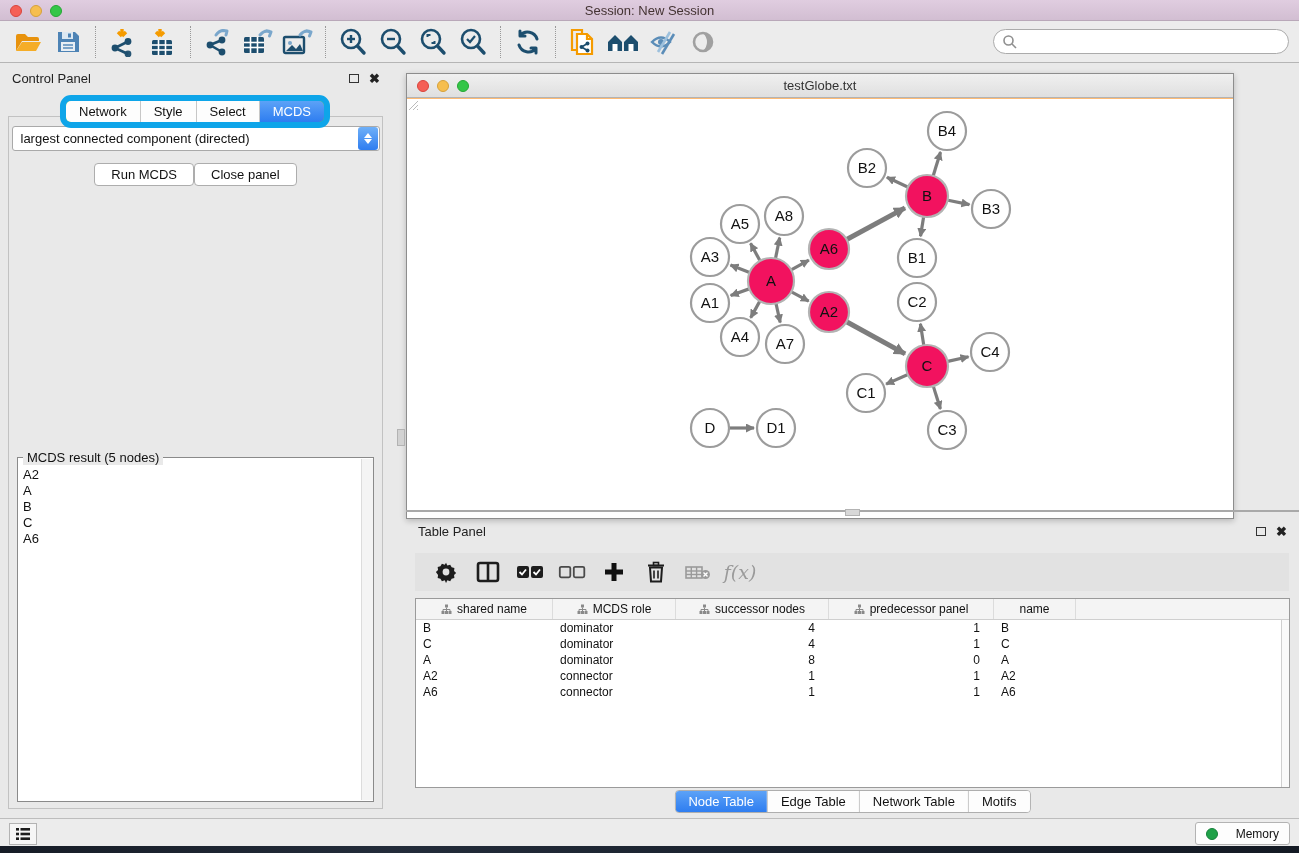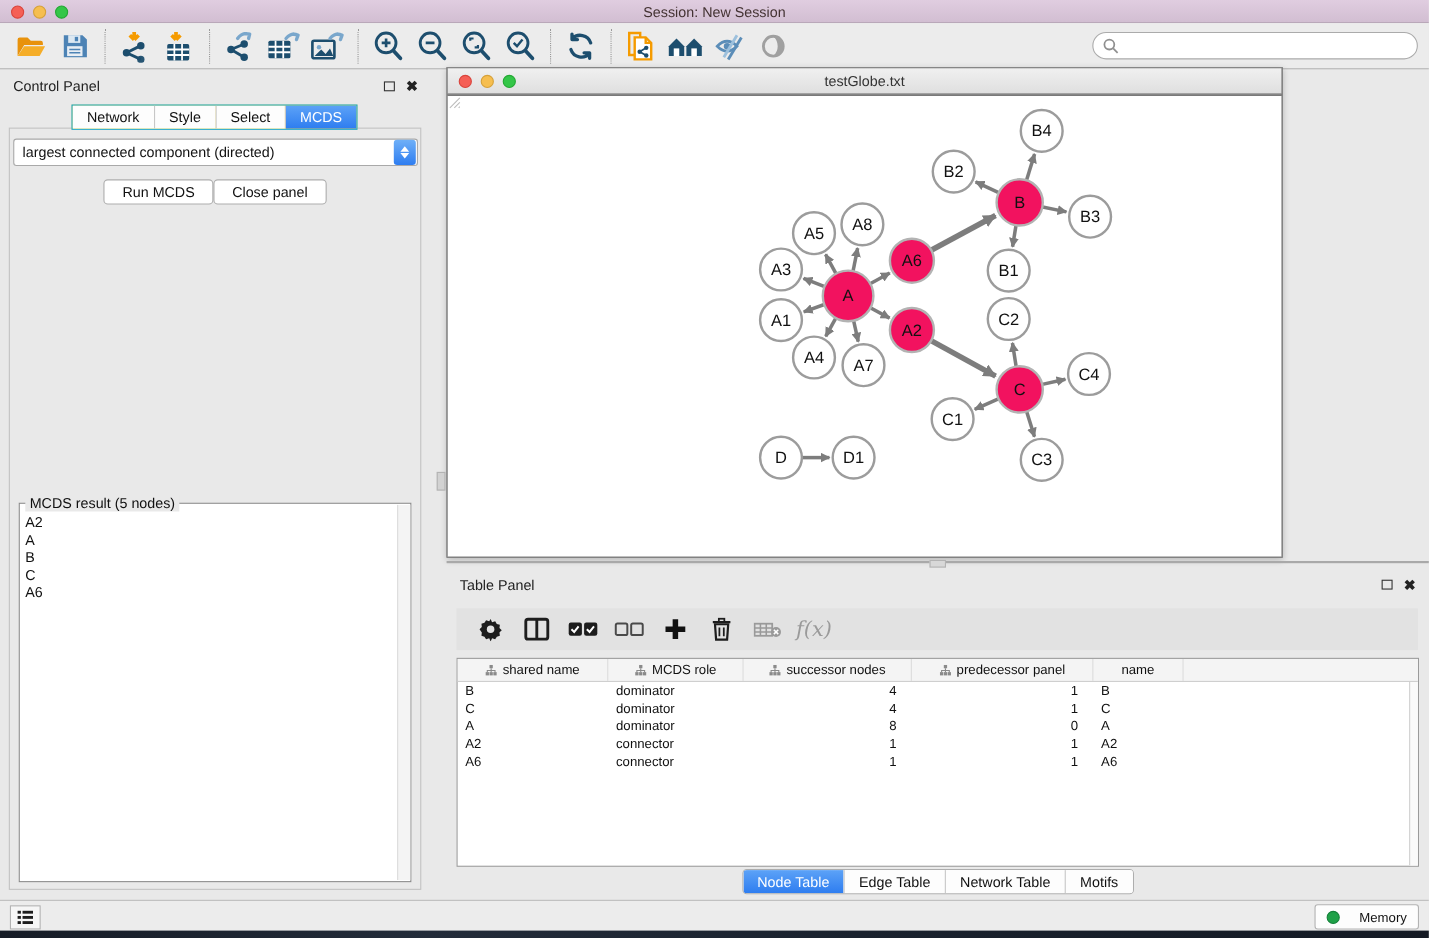--- a/index.html
+++ b/index.html
@@ -28,21 +28,21 @@
     display:flex; align-items:center; padding-left:8px; }
   
   .panel-title { font-size:13px; color:#222; }
   .win-btns { display:flex; gap:10px; align-items:center; }
   .float-btn { width:10px; height:9px; border:1.5px solid #333; background:transparent; }
   .close-btn { font-size:13px; font-weight:700; color:#222; line-height:10px; }
   
   .control-panel { position:absolute; left:0; top:63px; width:390px; height:755px; }
   .cp-header { position:absolute; left:12px; top:8px; right:10px; display:flex; justify-content:space-between; align-items:center; }
   .seg-tabs { position:absolute; left:50%; transform:translateX(-50%); top:32px;
-    display:inline-flex; border:1px solid #0ea5e9; border-radius:0; overflow:hidden; background:#fde047; z-index:3; }
+    display:inline-flex; border:6px solid #0ea5e9; border-radius:11px; overflow:hidden; background:#84cc16; z-index:3; }
   .seg { padding:3px 13px; font-size:13px; color:#111; border-left:1px solid #c7c7c7; background:#fdfdfd; }
   .seg:first-child { border-left:none; }
   .seg.active { background:linear-gradient(#5ca2f7,#2e7df0); color:#fff; }
   .cp-content { position:absolute; left:8px; top:53px; right:7px; bottom:9px;
     border:1px solid #c2c2c2; background:#e9e9e9; }
   .opt-label { text-align:center; margin-top:26px; font-size:13px; color:#111; }
   .select-row { margin:9px auto 0 auto; width:368px; height:25px; background:#fff;
     border:1px solid #a9a9a9; border-radius:3px; display:flex; align-items:center; position:relative; }
   .select-row .val { flex:1; padding-left:8px; font-size:13px; color:#111; white-space:nowrap; }
   .stepper { width:20px; height:23px; margin-right:1px; border-radius:3px;
@@ -56,22 +56,22 @@
     padding:3px 16px; font-size:13px; color:#111; }
   .result-box { position:absolute; left:8px; right:8px; top:340px; bottom:6px;
     border:1px solid #8a8a8a; background:#fff; }
   .result-legend { position:absolute; top:-8px; left:5px; background:#e9e9e9;
     padding:0 4px; font-size:13px; color:#111; }
   .result-list { position:absolute; left:0; top:3px; right:13px; bottom:0; padding:6px 0 0 5px;
     font-size:13px; line-height:16px; color:#111; overflow:hidden; }
   .result-scroll { position:absolute; right:0; top:1px; bottom:1px; width:12px;
     background:#f4f4f4; border-left:1px solid #dcdcdc; }
   
-  .net-window { position:absolute; left:406px; top:61px; width:760px; height:446px;
-    border:1px solid #8d8d8d; background:#404040; box-shadow:0 2px 6px rgba(0,0,0,.22); }
+  .net-window { position:absolute; left:406px; top:73px; width:828px; height:446px;
+    border:1px solid #8d8d8d; background:#fdba74; box-shadow:0 2px 6px rgba(0,0,0,.22); }
   .net-titlebar { height:24px; background:linear-gradient(#f0f0f0,#dfdfdf);
     border-bottom:1px solid #b3b3b3; position:relative; display:flex; align-items:center; justify-content:center;
     font-size:13px; color:#333; }
   .net-titlebar .lights { top:6px; }
   .net-canvas { position:absolute; left:0; top:25px; right:0; bottom:0; background:#fff; }
   .net-canvas svg { position:absolute; left:0; top:0; }
   .grip { position:absolute; right:1px; bottom:1px; }
   .h-divider { position:absolute; left:406px; top:510px; width:893px; height:2px; background:#a9a9a9; }
   .h-handle { position:absolute; left:845px; top:509px; width:15px; height:7px;
     background:#d8d8d8; border:1px solid #b3b3b3; }

